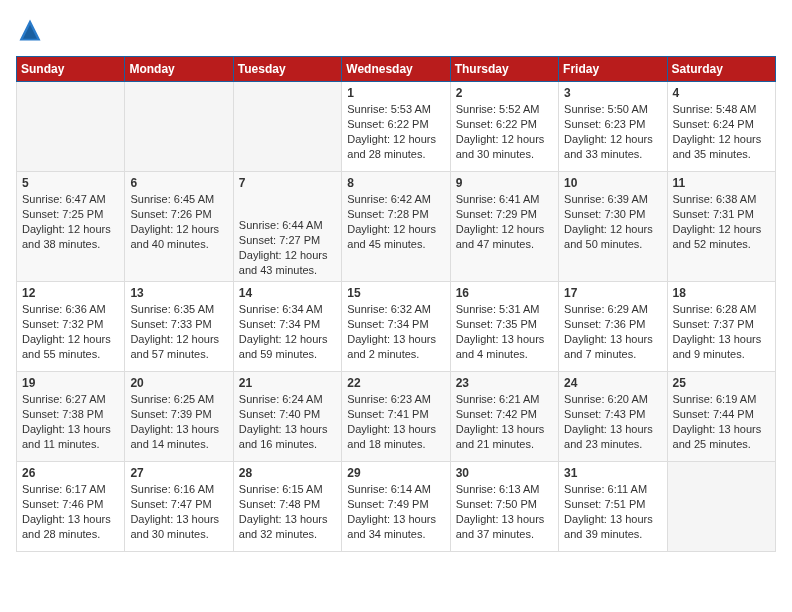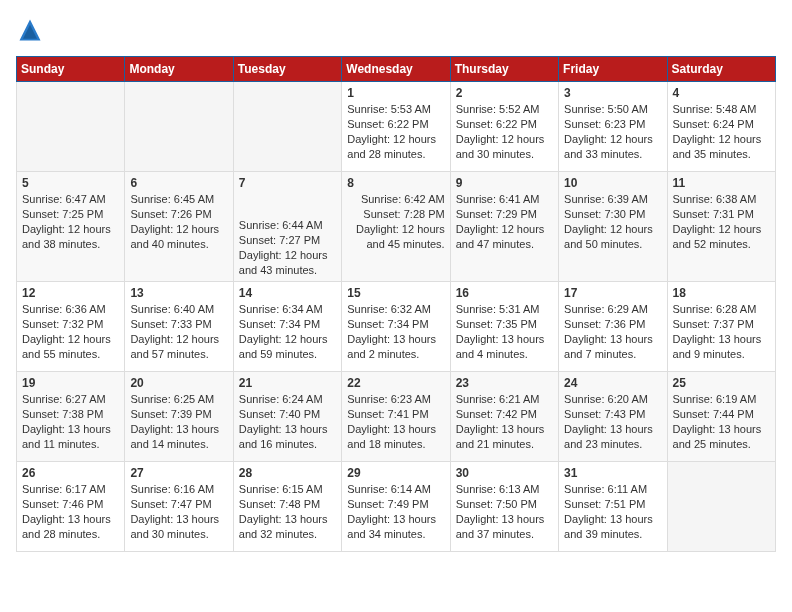--- a/index.html
+++ b/index.html
@@ -170,21 +170,21 @@
         </td>
         <td>
           <span class="day-num">7</span>
           <div class="day-info" style="white-space: pre-line; margin-top: 28px;">Sunrise: 6:44 AM
 Sunset: 7:27 PM
 Daylight: 12 hours
 and 43 minutes.</div>
         </td>
         <td>
           <span class="day-num">8</span>
-          <div class="day-info" style="white-space: pre-line; text-align: right;">Sunrise: 6:42 AM
+          <div class="day-info" style="white-space: pre-line;">Sunrise: 6:42 AM
 Sunset: 7:28 PM
 Daylight: 12 hours
 and 45 minutes.</div>
         </td>
         <td>
           <span class="day-num">9</span>
           <div class="day-info" style="white-space: pre-line;">Sunrise: 6:41 AM
 Sunset: 7:29 PM
 Daylight: 12 hours
 and 47 minutes.</div>
@@ -207,21 +207,21 @@
       <tr>
         <td>
           <span class="day-num">12</span>
           <div class="day-info" style="white-space: pre-line;">Sunrise: 6:36 AM
 Sunset: 7:32 PM
 Daylight: 12 hours
 and 55 minutes.</div>
         </td>
         <td>
           <span class="day-num">13</span>
-          <div class="day-info" style="white-space: pre-line;">Sunrise: 6:40 AM
+          <div class="day-info" style="white-space: pre-line;">Sunrise: 6:35 AM
 Sunset: 7:33 PM
 Daylight: 12 hours
 and 57 minutes.</div>
         </td>
         <td>
           <span class="day-num">14</span>
           <div class="day-info" style="white-space: pre-line;">Sunrise: 6:34 AM
 Sunset: 7:34 PM
 Daylight: 12 hours
 and 59 minutes.</div>

